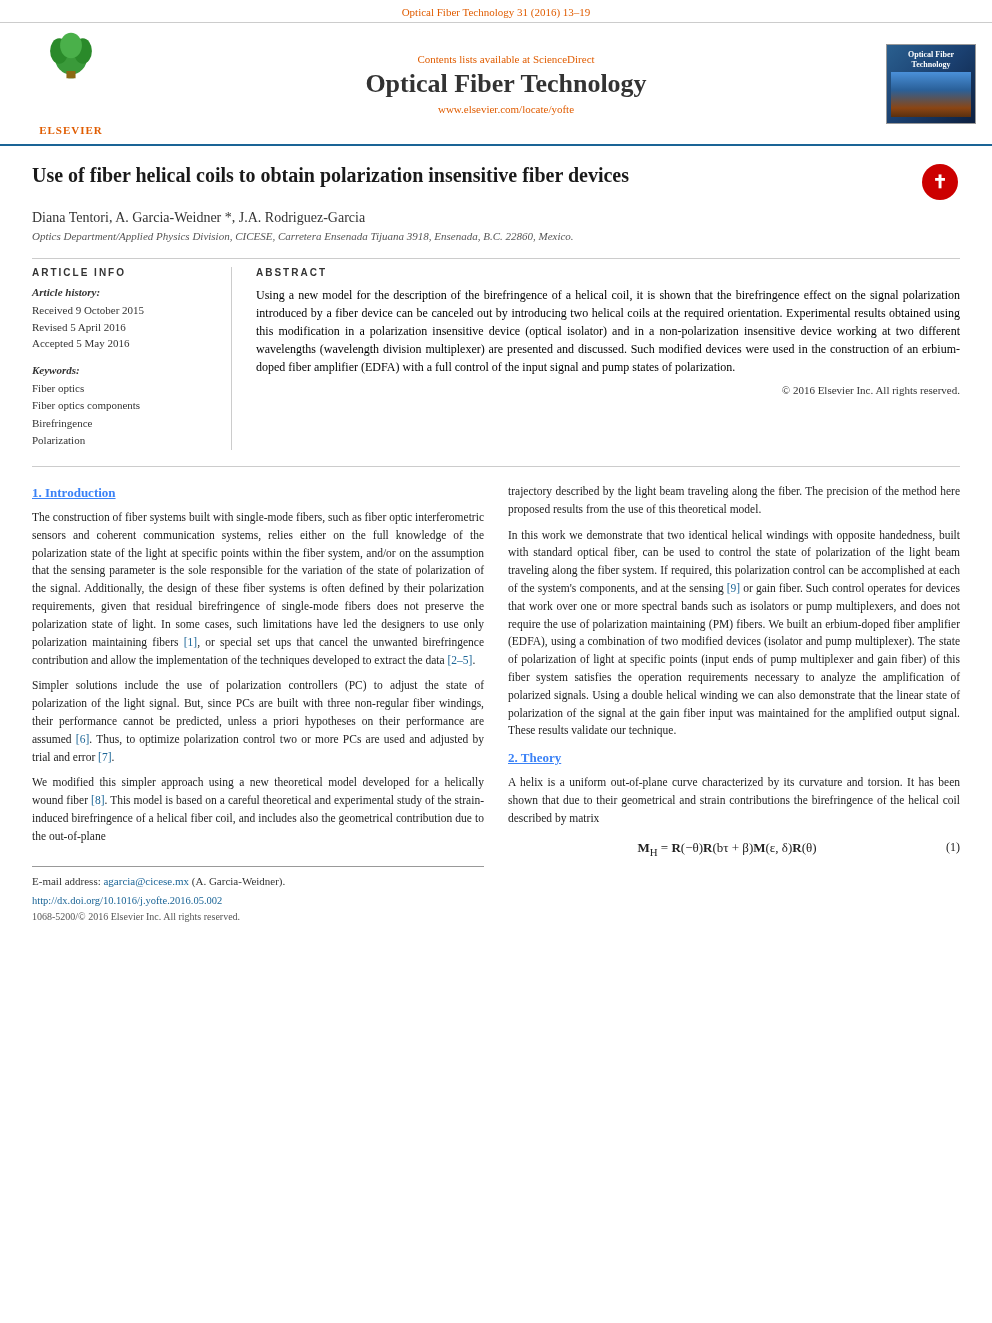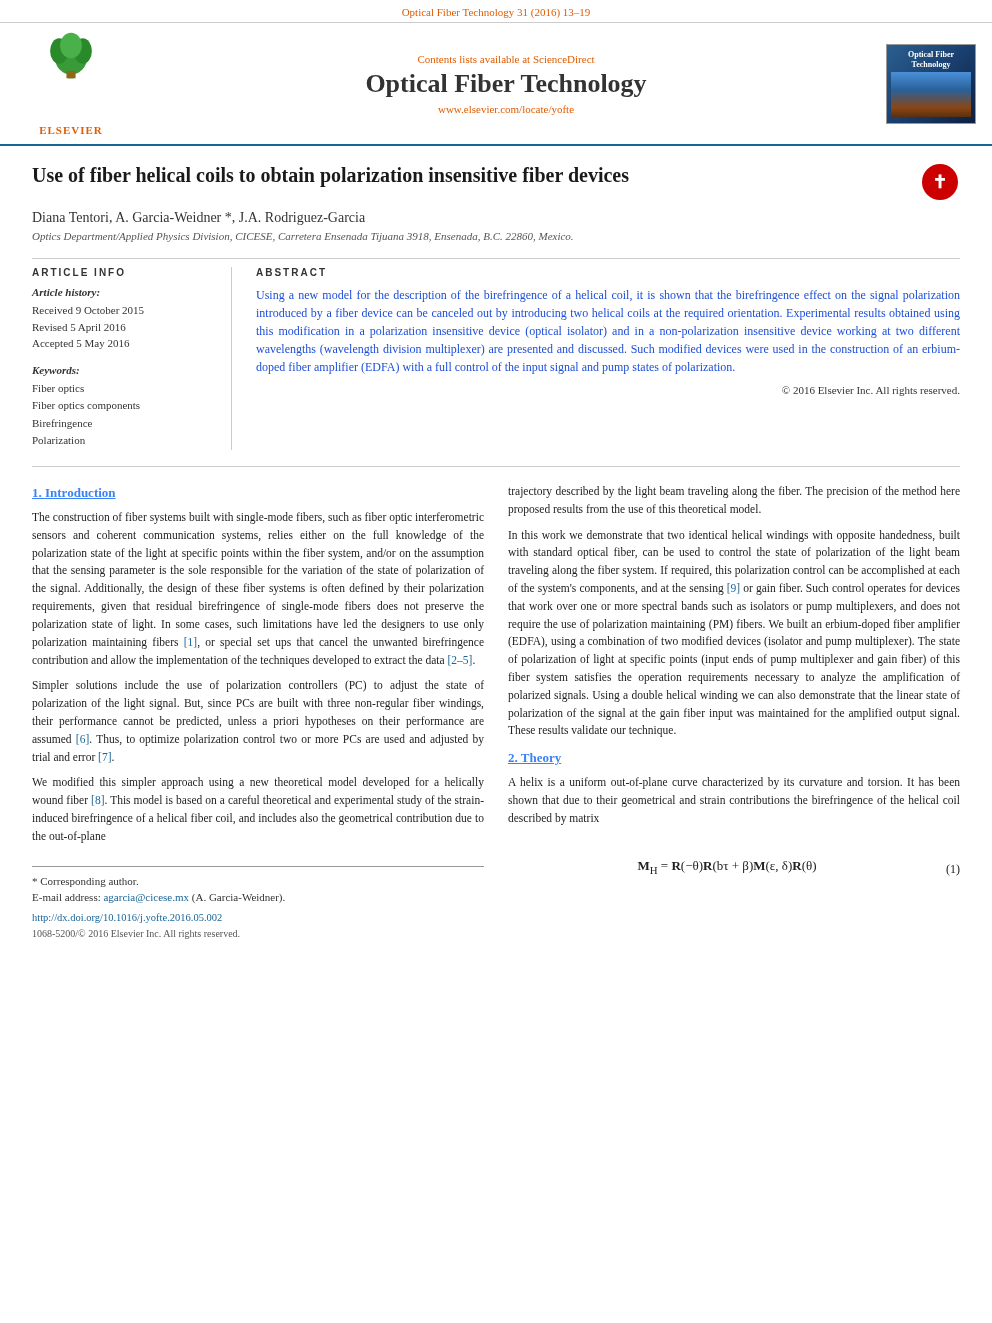--- a/index.html
+++ b/index.html
@@ -199,21 +199,21 @@
       font-size: 10px;
       letter-spacing: 2px;
       font-weight: bold;
       color: #333;
       margin-bottom: 8px;
       font-family: Arial, sans-serif;
     }
     .abstract-text {
       font-size: 12px;
       line-height: 1.5;
-      color: #1d4ed8;
+      color: #000000;
       text-align: justify;
     }
     .copyright {
       font-size: 11px;
       color: #333;
       text-align: right;
       margin-top: 8px;
     }
     .body-divider {
       border: none;
@@ -266,24 +266,24 @@
       font-size: 10.5px;
       color: #1a6496;
       margin-top: 4px;
     }
     .issn-line {
       font-size: 10px;
       color: #555;
     }
     .math-block {
       text-align: center;
-      margin: 28px 0;
+      margin: 10px 0;
       font-size: 13px;
       display: flex;
-      align-items: flex-end;
+      align-items: flex-start;
       justify-content: space-between;
     }
     .math-eq {
       flex: 1;
       text-align: center;
     }
     .eq-number {
       font-size: 12px;
     }
   </style>
@@ -374,23 +374,20 @@
       <div class="body-paragraph">
         Simpler solutions include the use of polarization controllers (PC) to adjust the state of polarization of the light signal. But, since PCs are built with three non-regular fiber windings, their performance cannot be predicted, unless a priori hypotheses on their performance are assumed <span class="ref">[6]</span>. Thus, to optimize polarization control two or more PCs are used and adjusted by trial and error <span class="ref">[7]</span>.
       </div>
 
       <div class="body-paragraph">
         We modified this simpler approach using a new theoretical model developed for a helically wound fiber <span class="ref">[8]</span>. This model is based on a careful theoretical and experimental study of the strain-induced birefringence of a helical fiber coil, and includes also the geometrical contribution due to the out-of-plane
       </div>
 
       <div class="bottom-footnote">
         <div class="footnote-line">
-          <span>* Corresponding author.</span>
-        </div>
-        <div class="footnote-line">
           <span>E-mail address: </span><span class="footnote-email">agarcia@cicese.mx</span><span> (A. Garcia-Weidner).</span>
         </div>
         <div class="doi-line">http://dx.doi.org/10.1016/j.yofte.2016.05.002</div>
         <div class="issn-line">1068-5200/© 2016 Elsevier Inc. All rights reserved.</div>
       </div>
     </div>
 
     <div class="body-col">
       <div class="body-paragraph">
         trajectory described by the light beam traveling along the fiber. The precision of the method here proposed results from the use of this theoretical model.

